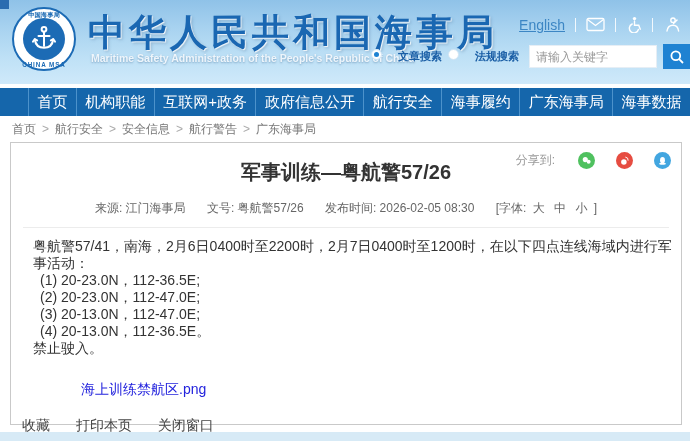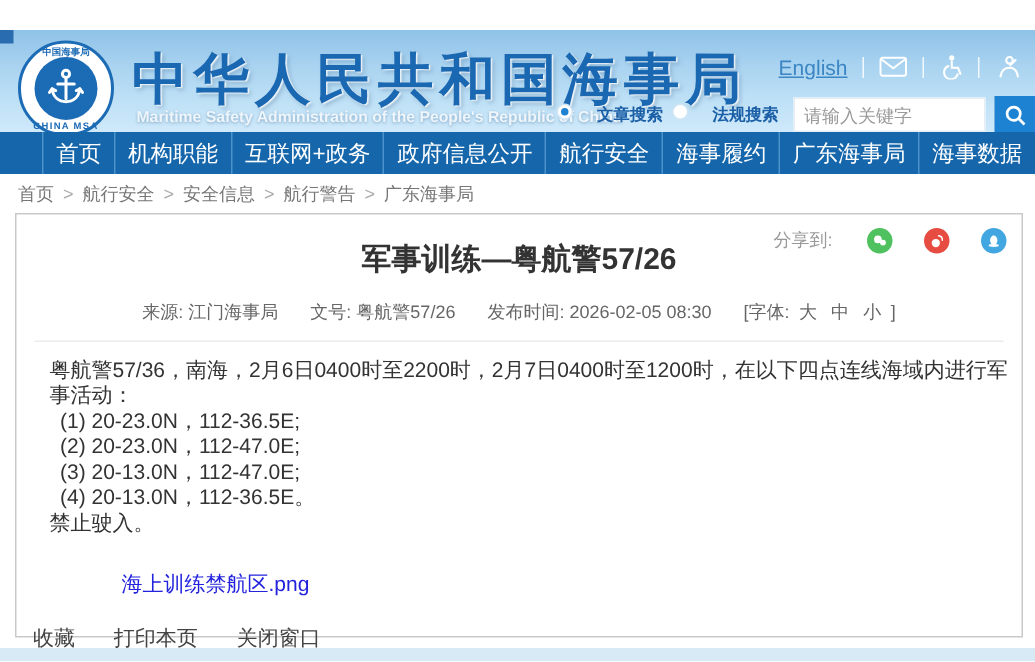--- a/index.html
+++ b/index.html
@@ -6,23 +6,22 @@
   * { box-sizing: border-box; margin: 0; padding: 0; }
   html,body { width:690px; height:441px; }
   body {
     position: relative;
     font-family: "Liberation Sans", "DejaVu Sans", sans-serif;
     background: #ffffff;
     overflow: hidden;
   }
   
   .header {
-    position:absolute; top:0; left:0; width:690px; height:68px;
+    position:absolute; top:0; left:0; width:690px; height:84px;
     background: linear-gradient(180deg,#8fc2e8 0%,#a9d3f0 35%,#bfe1f6 70%,#cfe9fa 100%);
-    margin-top: 20px;
   }
   .corner-sq { position:absolute; top:0; left:0; width:9px; height:9px; background:#2a6cb0; }
   .logo {
     position:absolute; left:12px; top:7px; width:64px; height:64px;
     border-radius:50%; background:#fff; border:2px solid #1c6bb5;
   }
   .logo-inner {
     position:absolute; left:50%; top:50%; transform:translate(-50%,-50%);
     width:42px; height:42px; border-radius:50%; background:#1c6bb5;
     display:flex; align-items:center; justify-content:center;
@@ -263,21 +262,21 @@
       <span class="font-size-ctl">大</span>
       <span class="font-size-ctl">中</span>
       <span class="font-size-ctl">小</span>
       <span>]</span>
     </span>
   </div>
 
   <div class="divider"></div>
 
   <div class="body-text">
-    <div class="body-line">粤航警57/36，南海，2月6日0400时至2200时，2月7日0400时至1200时，在以下四点连线海域内进行军事活动：</div>
+    <div class="body-line">粤航警57/41，南海，2月6日0400时至2200时，2月7日0400时至1200时，在以下四点连线海域内进行军事活动：</div>
     <div class="body-line indent">(1) 20-23.0N，112-36.5E;</div>
     <div class="body-line indent">(2) 20-23.0N，112-47.0E;</div>
     <div class="body-line indent">(3) 20-13.0N，112-47.0E;</div>
     <div class="body-line indent">(4) 20-13.0N，112-36.5E。</div>
     <div class="body-line">禁止驶入。</div>
   </div>
 
   <a class="attach">海上训练禁航区.png</a>
 
   <div class="actions">

